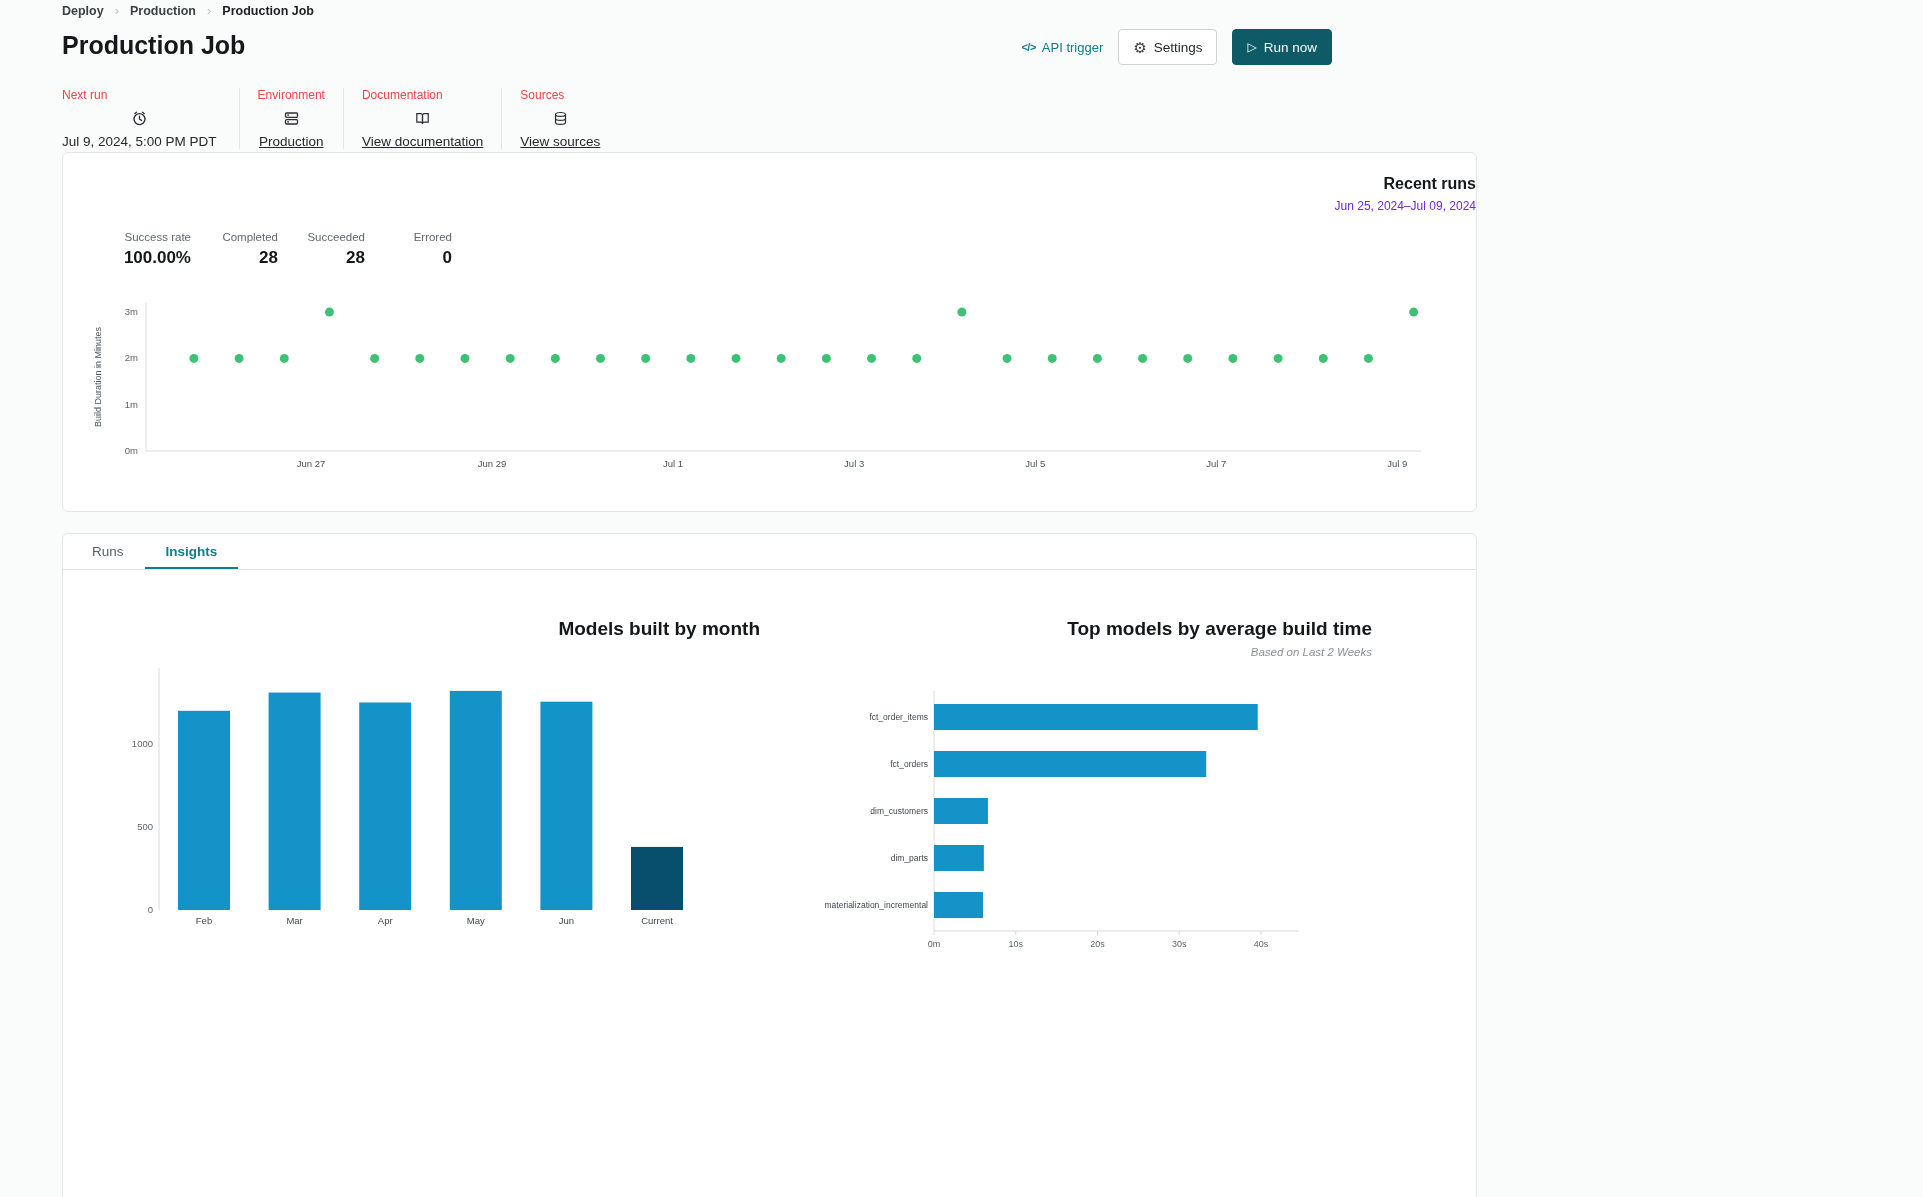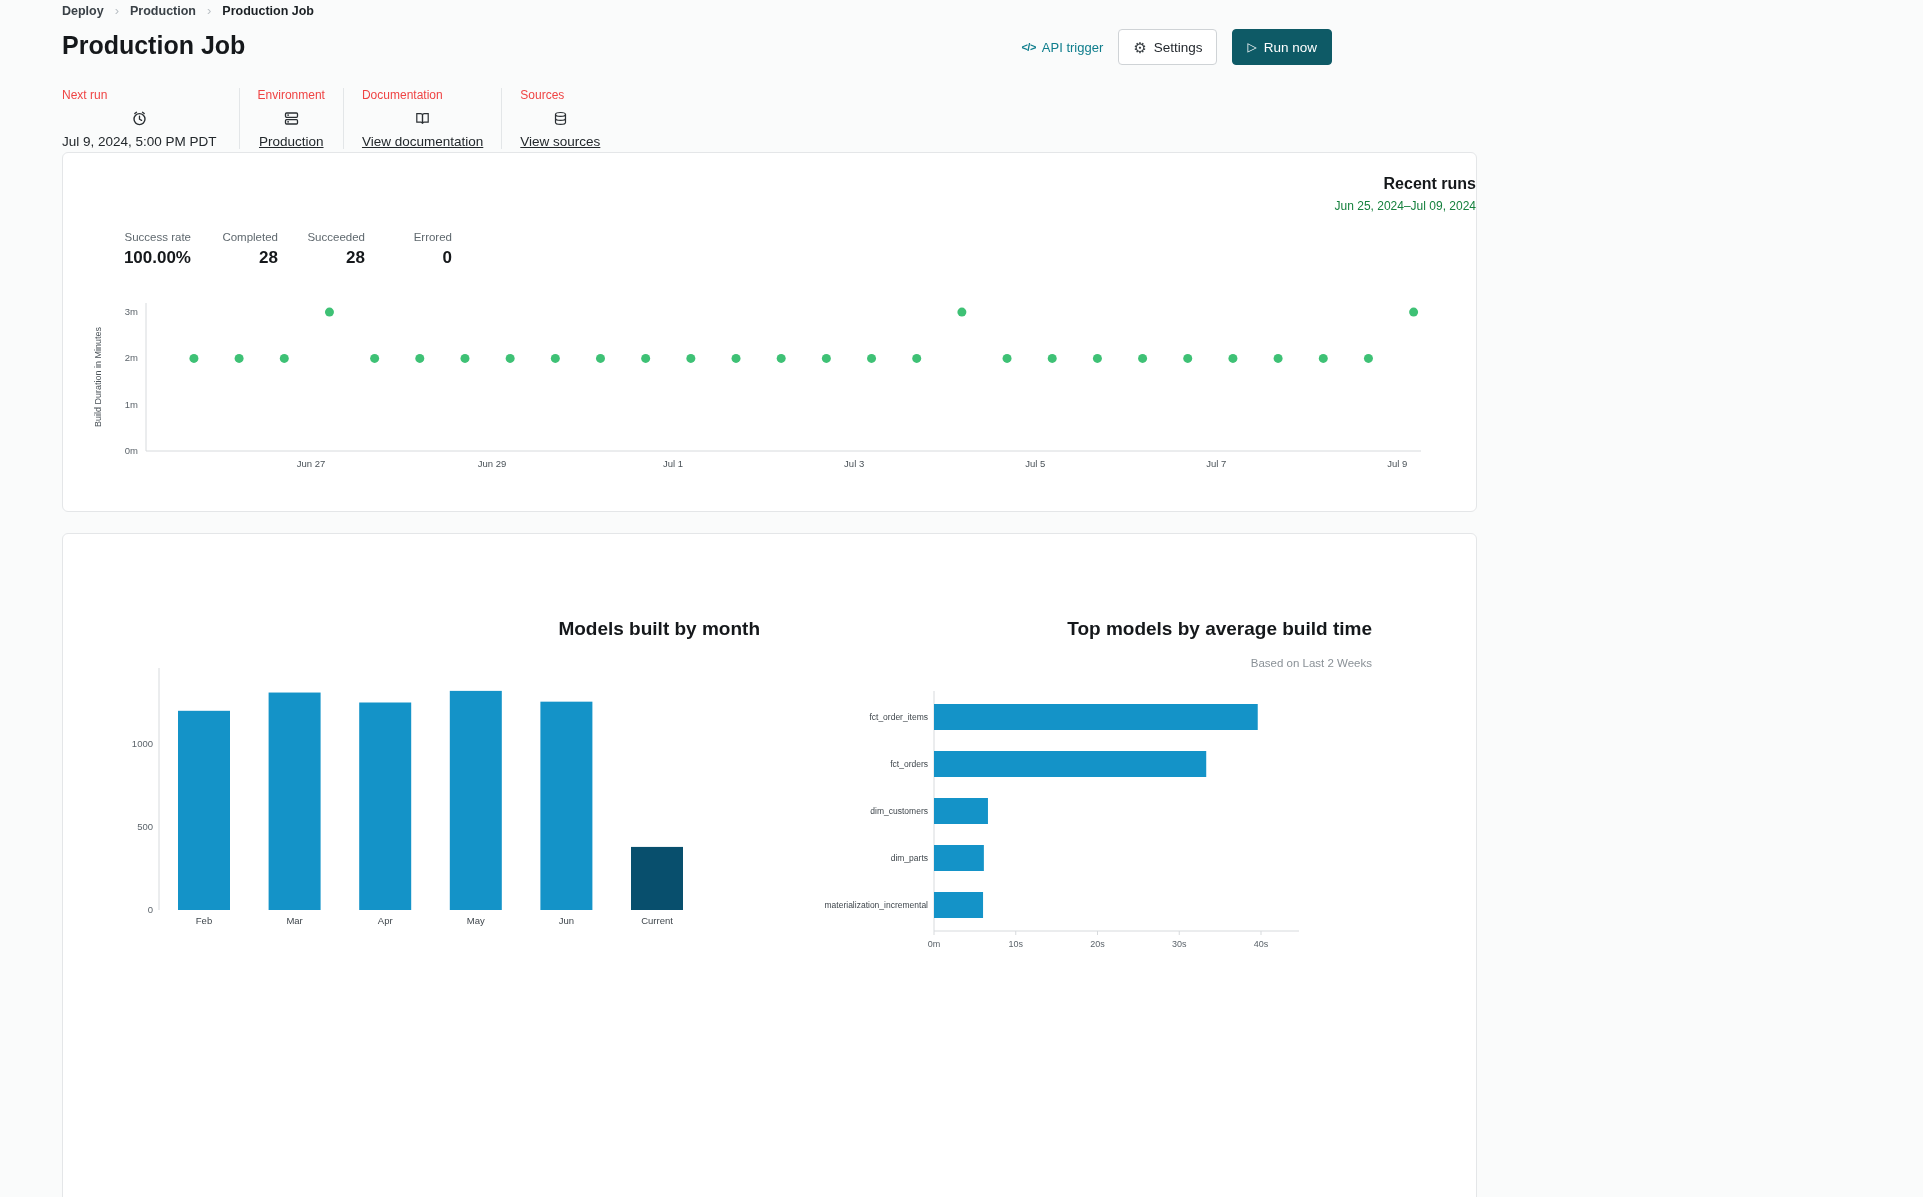--- a/index.html
+++ b/index.html
@@ -30,38 +30,38 @@
   .meta-group { padding:0 18px; border-left:1px solid #e3e6e8; }
   .meta-group:first-child { padding-left:0; border-left:none; padding-right:22px; }
   .meta-label { font-size:12px; color:#ef4444; }
   .meta-value { margin-top:9px; display:flex; align-items:center; gap:8px; font-size:13.5px; color:#23282c; font-weight:400;flex-direction:column; }
   .meta-link { color:#23282c; text-decoration:underline; cursor:pointer; }
   .meta-value svg { flex:0 0 auto; }
 
   .card { position:absolute; left:62px; width:1415px; background:#ffffff; border:1px solid #e4e6e8; border-radius:6px;text-align:right; }
   .recent-runs { top:152px; height:360px; }
   .recent-runs h2 { margin:22px 0 0 34px; font-size:16px; font-weight:700; color:#15181b; }
-  .date-range { margin:6px 0 0 23px; font-size:12px; color:#15803d; }
+  .date-range { margin:6px 0 0 23px; font-size:12px; color:#6d28d9; }
   .stats-row { position:absolute; top:78px; left:34px; display:flex; }
   .stat { width:87px; }
   .stat:first-child { width:94px; }
   .stat-label { font-size:11.5px; color:#5f686e; }
   .stat-value { margin-top:5px; font-size:17px; font-weight:700; color:#15181b; }
   #scatter-svg { position:absolute; left:0; top:140px; }
 
   .tabs-card { top:533px; height:700px; }
   .tabs { display:flex; padding-left:8px; height:36px; border-bottom:1px solid #e2e5e7; }
   .tab { padding:0 21px; line-height:35px; font-size:13.5px; color:#575f66; cursor:pointer; }
   .tab.active { color:#0E7D8C; font-weight:700; border-bottom:2.5px solid #0E7D8C; }
 
   .chart-block { position:absolute; }
   .chart-block.left  { left:67px;  top:84px; width:630px; height:340px; }
   .chart-block.right { left:749px; top:84px; width:560px; height:340px; }
   .chart-block h3 { font-size:19px; font-weight:700; color:#15181b; }
-  .chart-block .subtitle { margin-top:17px; font-size:11.5px; color:#8a9197; }
+  .chart-block .subtitle { margin-top:6px; font-size:11.5px; color:#8a9197;font-style:italic; }
   .chart-block svg { position:absolute; left:0; top:36px; }
 </style>
 </head>
 <body>
 
 <div class="page">
 
   <nav class="breadcrumb">
     <a class="crumb">Deploy</a>
     <span class="crumb-sep">›</span>
@@ -195,20 +195,24 @@
         <circle cx="1169.9247500000001" cy="65.4" r="4.5" fill="#3EC175"></circle>
         <circle cx="1215.098" cy="65.4" r="4.5" fill="#3EC175"></circle>
         <circle cx="1260.27125" cy="65.4" r="4.5" fill="#3EC175"></circle>
         <circle cx="1305.4445" cy="65.4" r="4.5" fill="#3EC175"></circle>
         <circle cx="1350.6177500000001" cy="19.100000000000023" r="4.5" fill="#3EC175"></circle>
         <text x="38" y="84" text-anchor="middle" font-size="9" fill="#4a5258" font-family="Liberation Sans, sans-serif" transform="rotate(-90 38 84)">Build Duration in Minutes</text>
       </svg>
   </section>
 
   <section class="card tabs-card">
+    <div class="tabs">
+      <div class="tab">Runs</div>
+      <div class="tab active">Insights</div>
+    </div>
     <div class="chart-block left">
       <h3>Models built by month</h3>
       <svg id="bars-svg" width="600" height="290">
           <line x1="29" y1="14" x2="29" y2="256" stroke="#D7DADD" stroke-width="1"></line>
           <text x="23" y="259" text-anchor="end" font-size="9.5" fill="#5c646b" font-family="Liberation Sans, sans-serif">0</text>
           <text x="23" y="176" text-anchor="end" font-size="9.5" fill="#5c646b" font-family="Liberation Sans, sans-serif">500</text>
           <text x="23" y="93" text-anchor="end" font-size="9.5" fill="#5c646b" font-family="Liberation Sans, sans-serif">1000</text>
           <rect x="48" y="56.79999999999998" width="52" height="199.20000000000002" fill="#1493C8"></rect>
           <text x="74" y="270" text-anchor="middle" font-size="9.5" fill="#3f464c" font-family="Liberation Sans, sans-serif">Feb</text>
           <rect x="138.6" y="38.53999999999999" width="52" height="217.46" fill="#1493C8"></rect>

